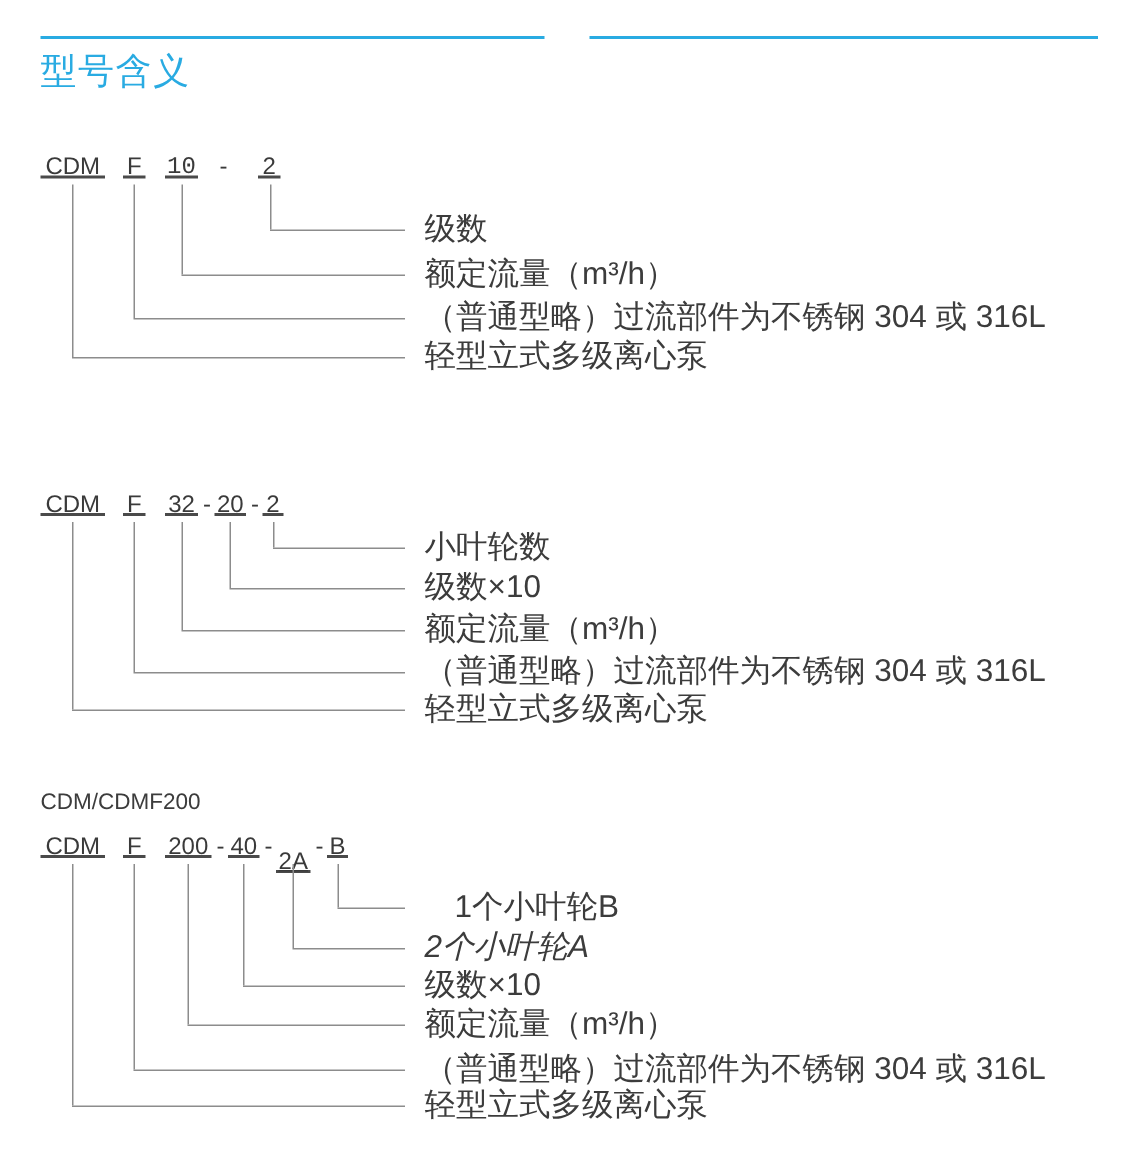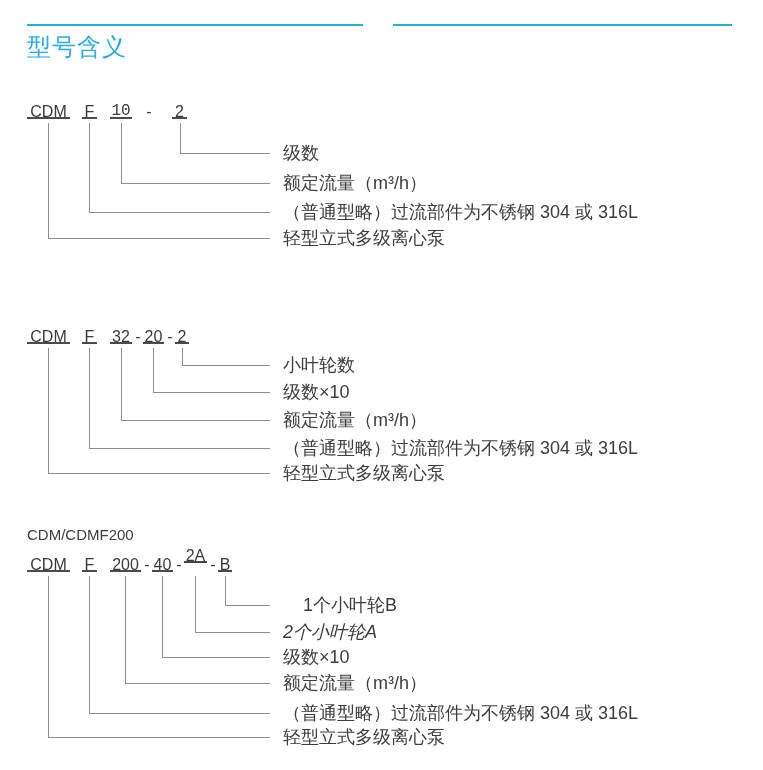--- a/index.html
+++ b/index.html
@@ -8,21 +8,21 @@
   .page { position:relative; width:763px; height:770px; background:#ffffff; overflow:hidden; }
   .rule { position:absolute; height:2px; background:var(--accent); }
   .page-title { position:absolute; font-size:24px; font-weight:500; color:var(--accent); letter-spacing:1px; white-space:nowrap; }
   .subtitle { position:absolute; font-size:15px; color:var(--ink); white-space:nowrap; }
   .code-part { position:absolute; height:15px; line-height:15px; padding-bottom:3px;
                border-bottom:2px solid var(--underline); font-size:16px; color:#3a3a3a;
                text-align:center; white-space:nowrap; }
   .code-sep { position:absolute; height:15px; line-height:15px; font-size:16px; color:#3a3a3a; text-align:center; }
   .vline { position:absolute; width:1px; background:var(--line); }
   .hline { position:absolute; height:1px; background:var(--line); }
-  .lbl { position:absolute; left:283px; height:20px; line-height:20px; font-size:18px; color:var(--ink); white-space:nowrap; }
+  .lbl { position:absolute; left:283px; height:20px; line-height:20px; font-size:21px; color:var(--ink); white-space:nowrap; }
 </style>
 </head>
 <body>
 
 <div class="page">
 
   <div class="rule" style="left:27px; top:24px; width:336px;"></div>
   <div class="rule" style="left:393px; top:24px; width:339px;"></div>
   <div class="page-title" style="left:27px; top:31px;">型号含义</div>
 
@@ -74,21 +74,21 @@
   <div class="lbl" style="top:463px;">轻型立式多级离心泵</div>
 
   <div class="subtitle" style="left:27px; top:526px;">CDM/CDMF200</div>
 
   <div class="code-part" style="left:27px;  top:557px; width:43px;">CDM</div>
   <div class="code-part" style="left:82px;  top:557px; width:15px;">F</div>
   <div class="code-part" style="left:110px; top:557px; width:31px;">200</div>
   <div class="code-sep" style="left:142px; top:557px; width:10px;">-</div>
   <div class="code-part" style="left:152px; top:557px; width:21px;">40</div>
   <div class="code-sep" style="left:174px; top:557px; width:10px;">-</div>
-  <div class="code-part" style="left:184px; top:548px; width:23px;text-decoration:underline;">2A</div>
+  <div class="code-part" style="left:184px; top:567px; width:23px;text-decoration:underline;">2A</div>
   <div class="code-sep" style="left:208px; top:557px; width:10px;">-</div>
   <div class="code-part" style="left:218px; top:557px; width:14px;">B</div>
 
   <div class="vline" style="left:48px;  top:576px; height:161px;"></div>
   <div class="vline" style="left:89px;  top:576px; height:137px;"></div>
   <div class="vline" style="left:125px; top:576px; height:107px;"></div>
   <div class="vline" style="left:162px; top:576px; height:81px;"></div>
   <div class="vline" style="left:195px; top:576px; height:56px;"></div>
   <div class="vline" style="left:225px; top:576px; height:29px;"></div>
   <div class="hline" style="left:225px; top:605px; width:45px;"></div>

